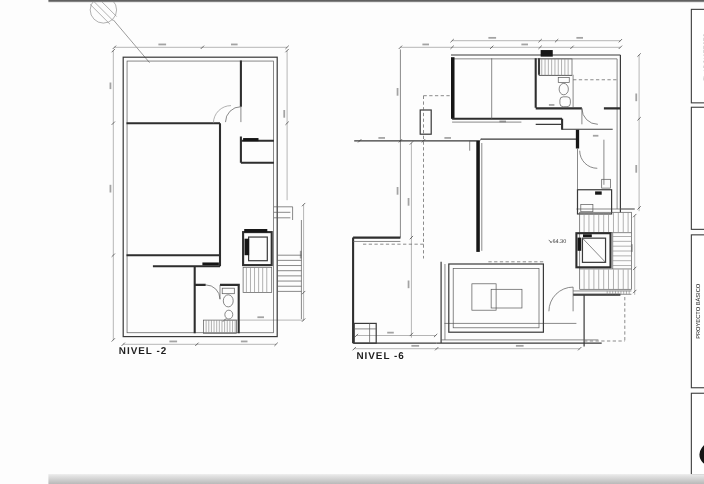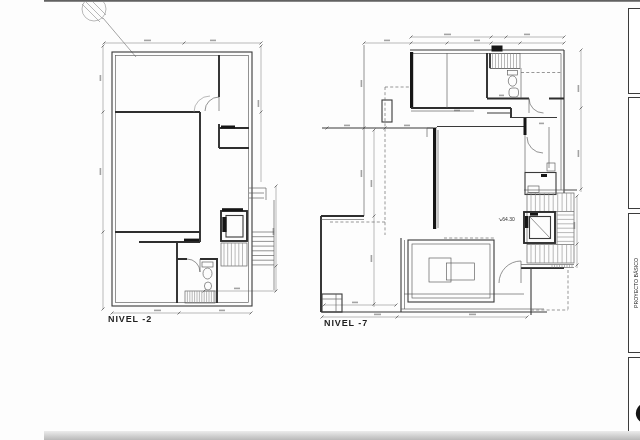--- a/index.html
+++ b/index.html
@@ -212,21 +212,21 @@
         <rect x="480" y="212" width="31" height="31" class="w2"></rect>
         <rect x="485.5" y="216.5" width="21" height="22" class="w1"></rect>
         <path class="t" d="M485.5,216.5 L506.5,238.5"></path>
         <rect class="k" x="481" y="216" width="3.4" height="12"></rect>
         <rect class="k" x="486" y="213" width="8" height="2.6"></rect>
       </g>
     </g>
   </svg>
 
   <div class="plan-label" style="left:64px;top:314px">NIVEL -2</div>
-  <div class="plan-label" style="left:280px;top:318px">NIVEL -7</div>
+  <div class="plan-label" style="left:280px;top:318px">NIVEL -6</div>
   <div class="level-marker">
     <span>↘</span><span>64.30</span>
   </div>
 
   <div id="titleblock">
 
     <div class="tb-box" style="top:0;height:84px">
       <div class="cell" style="flex:1">
         <div class="rot" style="font-size:5.5px;line-height:1.35">
           <span class="line">EL ARQUITECTO:</span>

